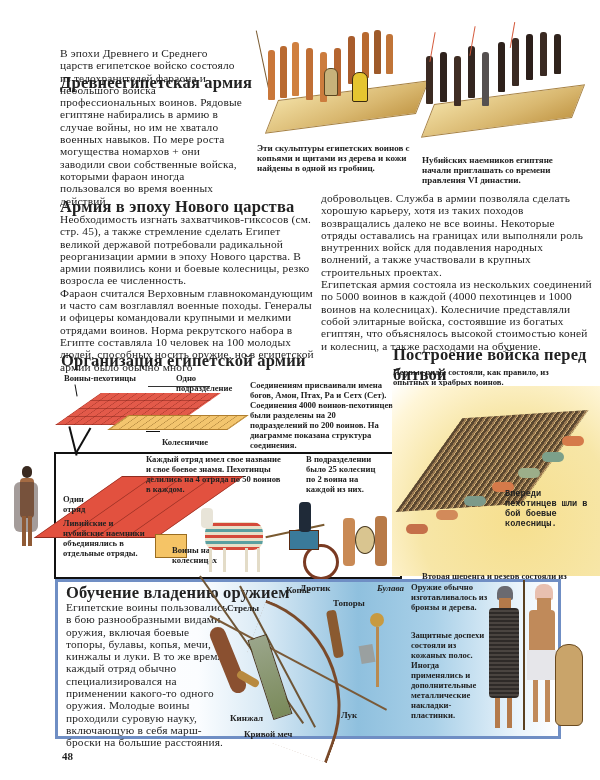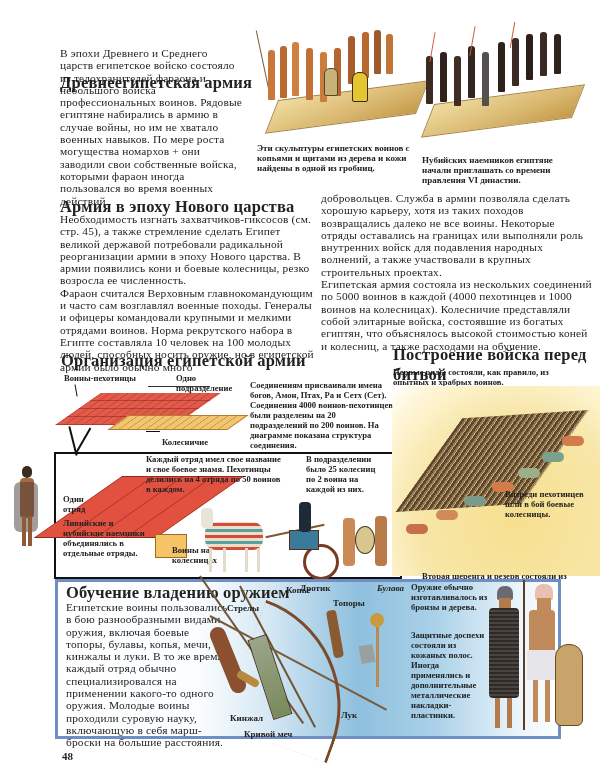--- a/index.html
+++ b/index.html
@@ -144,21 +144,21 @@
 <div class="battle" style="left:392px;top:386px;width:208px;height:190px;">
   <div class="ranks" style="left:40px;top:28px;width:120px;height:94px;"></div>
   <div class="chariot-s" style="left:170px;top:50px;background:#d57a4a;"></div>
   <div class="chariot-s" style="left:150px;top:66px;background:#7ca08a;"></div>
   <div class="chariot-s" style="left:126px;top:82px;background:#9cae8a;"></div>
   <div class="chariot-s" style="left:100px;top:96px;background:#d57a4a;"></div>
   <div class="chariot-s" style="left:72px;top:110px;background:#7c9a8a;"></div>
   <div class="chariot-s" style="left:44px;top:124px;background:#d28a5a;"></div>
   <div class="chariot-s" style="left:14px;top:138px;background:#c5704a;"></div>
 </div>
-<div class="abs cap-sm" style="left:505px;top:489px;width:90px;">Впереди пехотинцев шли в бой боевые колесницы.</div>
+<div class="abs cap-sm" style="left:505px;top:489px;width:90px;font-family:Liberation Mono, monospace;">Впереди пехотинцев шли в бой боевые колесницы.</div>
 <div class="abs cap-sm" style="left:422px;top:535px;width:160px;margin-top:36px;">Вторая шеренга и резерв состояли из менее опытных бойцов.</div>
 
 <div class="weapons-box"></div>
 <h2 class="abs h-main" style="left:66px;top:583px;">Обучение владению оружием</h2>
 <div class="abs body-text" style="left:66px;top:601px;width:162px;">Египетские воины пользовались в бою разнообразными видами оружия, включая боевые топоры, булавы, копья, мечи, кинжалы и луки. В то же время каждый отряд обычно специализировался на применении какого-то одного оружия. Молодые воины проходили суровую науку, включающую в себя марш-броски на большие расстояния.</div>
 
 <div class="abs" style="left:210px;top:575px;width:200px;height:200px;">
   <div class="wline" style="left:-10px;top:0px;width:180px;transform:rotate(55deg);"></div>
   <div class="wline" style="left:30px;top:10px;width:160px;transform:rotate(62deg);"></div>
   <div class="wline" style="left:0px;top:40px;width:200px;transform:rotate(28deg);background:#7a5a38;"></div>

